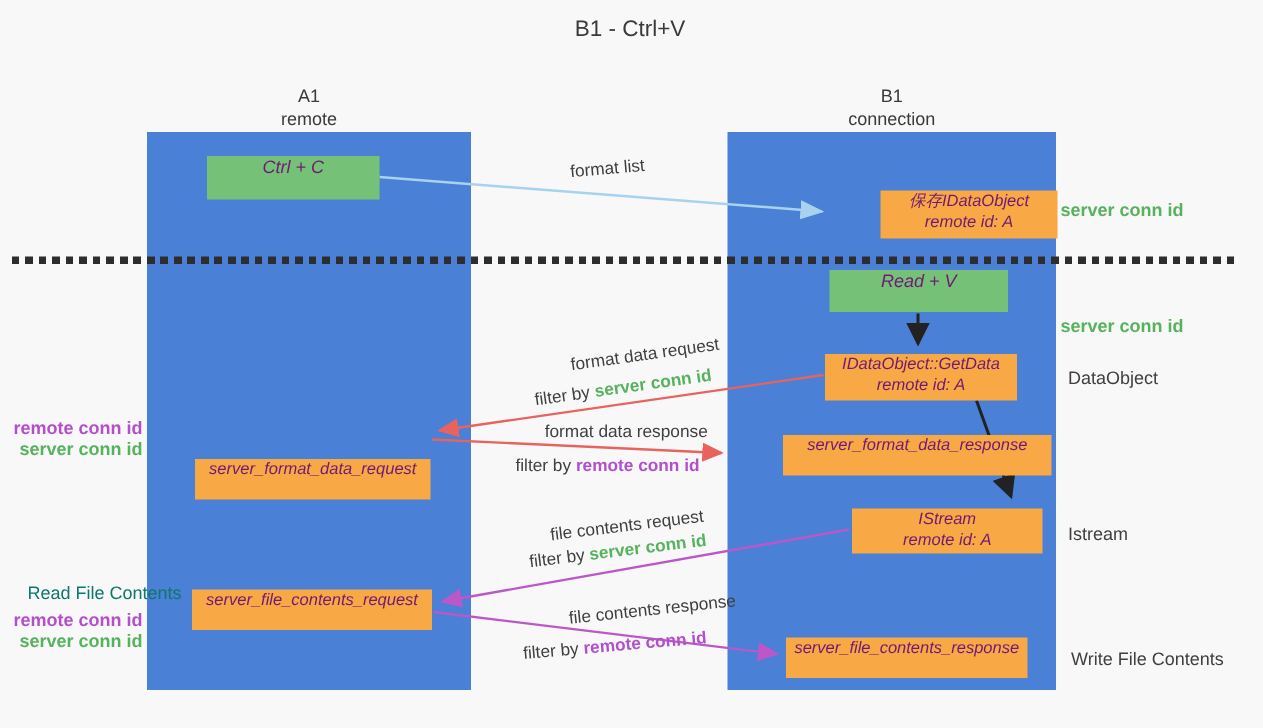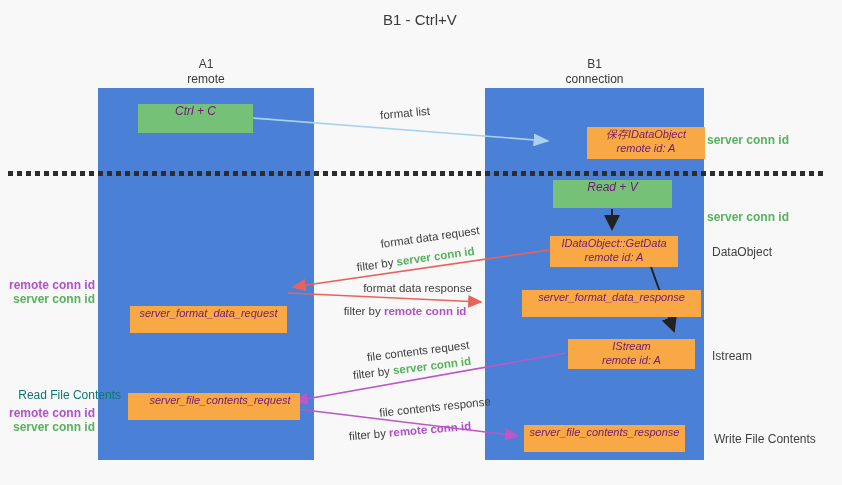--- a/index.html
+++ b/index.html
@@ -99,21 +99,21 @@
     <div>B1</div>
     <div>connection</div>
   </div>
 
   <div class="node green big" style="left:138px; top:104px; width:115px; height:29px;">
     <div>Ctrl + C</div>
   </div>
   <div class="node orange" style="left:130px; top:278px; width:157px; height:27px;margin-top:28px;">
     <div>server_format_data_request</div>
   </div>
-  <div class="node orange" style="left:128px; top:393px; width:160px; height:27px;padding-left:12px;">
+  <div class="node orange" style="left:128px; top:393px; width:160px; height:27px;">
     <div>server_file_contents_request</div>
   </div>
 
   <div class="node orange" style="left:555px; top:127px; width:118px; height:32px;margin-left:32px;">
     <div>保存IDataObject</div>
     <div>remote id: A</div>
   </div>
   <div class="node green big" style="left:553px; top:180px; width:119px; height:28px;">
     <div>Read + V</div>
   </div>

